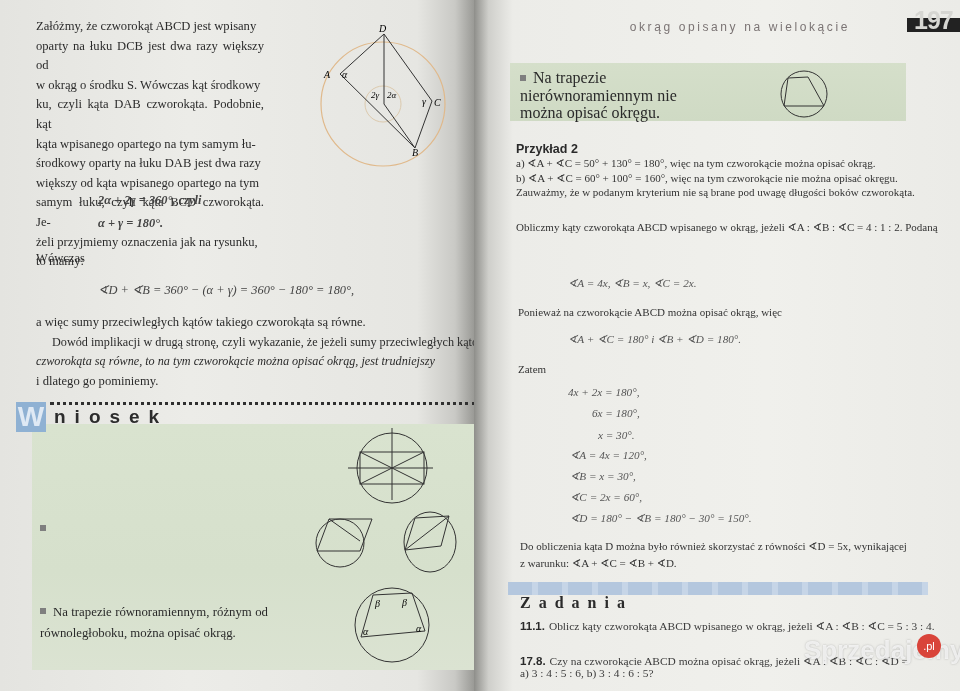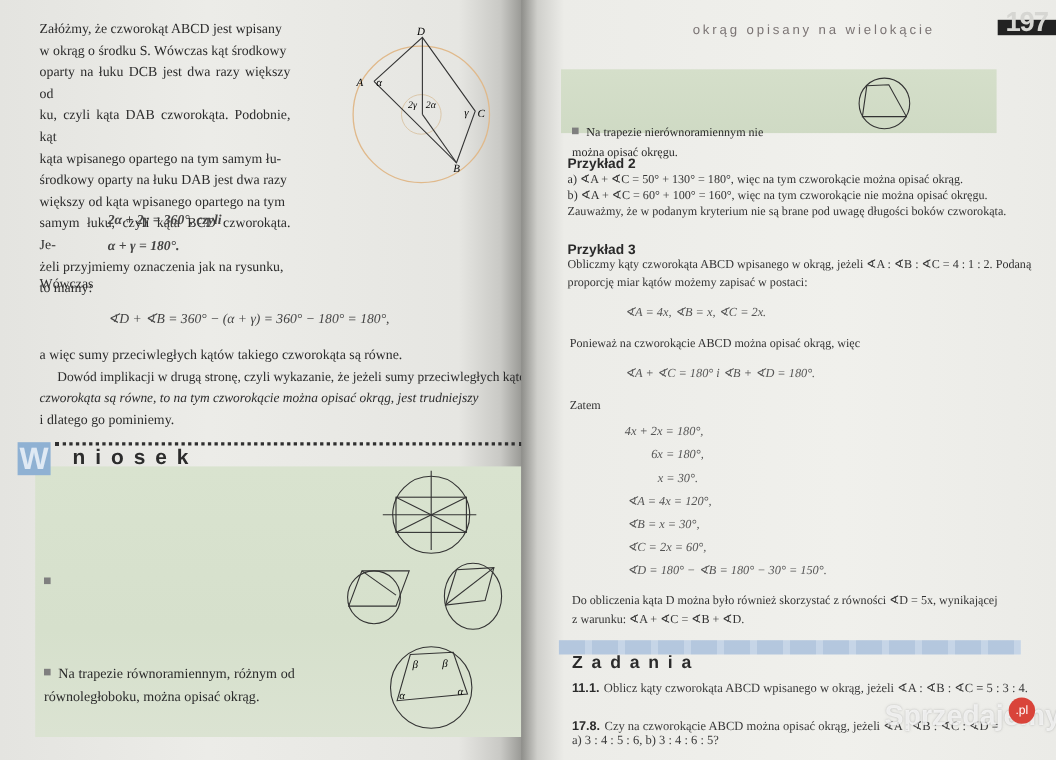--- a/index.html
+++ b/index.html
@@ -31,70 +31,70 @@
   .eq-wide { left: 98px; top: 282px; }
   .para-after { left: 36px; top: 313px; width: 438px; }
   .para-after div { white-space: nowrap; }
 
   .wniosek-head { left: 16px; top: 400px; width: 460px; height: 30px; }
   .w-box { position: absolute; left: 0; top: 2px; width: 30px; height: 30px;
            background: #8fb1d3; color: #dfe9f4; font-family: "Liberation Sans", sans-serif;
            font-weight: bold; font-size: 28px; line-height: 30px; text-align: center; }
   .dots { position: absolute; left: 34px; top: 2px; right: 0; border-top: 3px dotted #2f2f2f; }
   .w-rest { position: absolute; left: 38px; top: 6px; font-family: "Liberation Sans", sans-serif;
-            font-weight: bold; font-size: 19px; letter-spacing: 9px; color: #2c2c2c; margin-left: 12px; }
+            font-weight: bold; font-size: 19px; letter-spacing: 9px; color: #2c2c2c; }
 
   .green-left { left: 32px; top: 424px; width: 442px; height: 246px;
                 background: linear-gradient(180deg, #d9e3cf 0%, #d6e0cc 60%, #dbe3d2 100%); }
   .bullet { display: inline-block; width: 6px; height: 6px; background: #7f7f7f; margin-right: 7px; vertical-align: 2px; }
   .wn-item { position: absolute; left: 40px; width: 228px; text-align: justify; font-size: 12.8px; line-height: 20.5px; }
 
   
   .running-head { right: 110px; top: 20px; font-family: "Liberation Sans", sans-serif;
                   font-size: 12px; letter-spacing: 2.6px; color: #7b7474; }
   .page-num-bar { left: 433px; top: 18px; width: 60px; height: 14px; background: #222; }
   .page-num { left: 440px; top: 6px; font-family: "Liberation Sans", sans-serif; font-weight: bold;
               font-size: 25px; color: #d6d6d2; letter-spacing: -1px; }
 
   .green-right { left: 36px; top: 63px; width: 396px; height: 58px;
                  background: linear-gradient(180deg, #d5dfca, #cfdac4); }
-  .gr-text { left: 46px; top: 69px; width: 200px; font-size: 11px; line-height: 17.5px; margin-top: 44px; }
+  .gr-text { left: 46px; top: 69px; width: 200px; font-size: 16px; line-height: 17.5px; }
 
   .ex-title { font-family: "Liberation Sans", sans-serif; font-weight: bold; font-size: 12.5px; color: #2a2a2a; }
   .ex-body { font-size: 11px; line-height: 14.5px; color: #333; white-space: nowrap; }
   .ex2 { left: 42px; top: 130px; margin-top: 12px; }
   .ex3 { left: 42px; top: 220px; }
   .ex3 .ex-body { line-height: 15.5px; }
 
   .r-eq { font-size: 11.2px; color: #555; white-space: nowrap; }
 
   .zad-band { left: 34px; top: 582px; width: 420px; height: 13px;
               background: repeating-linear-gradient(90deg, #b4c7de 0 24px, #c6d5e7 24px 30px); }
-  .zad-title { left: 46px; top: 594px; font-family: Liberation Sans, sans-serif; font-weight: bold;
+  .zad-title { left: 46px; top: 594px; font-family: Liberation Serif, serif; font-weight: bold;
                font-size: 16px; letter-spacing: 8px; color: #2b2b2b; }
   .task-num { font-family: "Liberation Sans", sans-serif; font-weight: bold; font-size: 11.5px; color: #2b2b2b; }
   .task { font-size: 11.4px; color: #3a3a3a; white-space: nowrap; }
 
   .watermark { left: 330px; top: 635px; font-family: "Liberation Sans", sans-serif; font-weight: bold;
                font-size: 26px; color: rgba(255,255,255,0.75); letter-spacing: 0px;
                text-shadow: 0 0 2px rgba(120,120,120,0.5); }
   .wm-dot { left: 443px; top: 634px; width: 24px; height: 24px; border-radius: 50%; background: #d9443a;
             color: #fff; font-family: "Liberation Sans", sans-serif; font-weight: normal; font-size: 11px;
             line-height: 24px; text-align: center; }
   svg { position: absolute; overflow: visible; }
 </style>
 </head>
 <body>
 
 <div class="page page-left">
 
   <div class="abs txt intro">
     <span>Załóżmy, że czworokąt ABCD jest wpisany</span>
+    <span>oparty na łuku DCB jest dwa razy większy od</span>
     <span>w okrąg o środku S. Wówczas kąt środkowy</span>
-    <span>oparty na łuku DCB jest dwa razy większy od</span>
     <span>ku, czyli kąta DAB czworokąta. Podobnie, kąt</span>
     <span>kąta wpisanego opartego na tym samym łu-</span>
     <span>środkowy oparty na łuku DAB jest dwa razy</span>
     <span>większy od kąta wpisanego opartego na tym</span>
     <span>samym łuku, czyli kąta BCD czworokąta. Je-</span>
     <span>żeli przyjmiemy oznaczenia jak na rysunku,</span>
     <span>to mamy:</span>
   </div>
 
   <svg style="left:320px;top:26px" width="150" height="130">
@@ -189,23 +189,21 @@
   </svg>
 
   <div class="abs ex2">
     <div class="ex-title">Przykład 2</div>
     <div class="ex-body">a) ∢A + ∢C = 50° + 130° = 180°, więc na tym czworokącie można opisać okrąg.</div>
     <div class="ex-body">b) ∢A + ∢C = 60° + 100° = 160°, więc na tym czworokącie nie można opisać okręgu.</div>
     <div class="ex-body">Zauważmy, że w podanym kryterium nie są brane pod uwagę długości boków czworokąta.</div>
   </div>
 
   <div class="abs ex3">
-    <div class="ex-title">Przykład 3</div>
     <div class="ex-body">Obliczmy kąty czworokąta ABCD wpisanego w okrąg, jeżeli ∢A : ∢B : ∢C = 4 : 1 : 2. Podaną</div>
-    <div class="ex-body">proporcję miar kątów możemy zapisać w postaci:</div>
   </div>
 
   <div class="abs r-eq i" style="left:94px;top:277px">∢A = 4x,    ∢B = x,    ∢C = 2x.</div>
   <div class="abs ex-body" style="left:44px;top:305px">Ponieważ na czworokącie ABCD można opisać okrąg, więc</div>
   <div class="abs r-eq i" style="left:94px;top:333px">∢A + ∢C = 180°    i    ∢B + ∢D = 180°.</div>
   <div class="abs ex-body" style="left:44px;top:362px">Zatem</div>
 
   <div class="abs r-eq i" style="left:94px;top:386px">4x + 2x = 180°,</div>
   <div class="abs r-eq i" style="left:118px;top:407px">6x = 180°,</div>
   <div class="abs r-eq i" style="left:124px;top:429px">x = 30°.</div>

